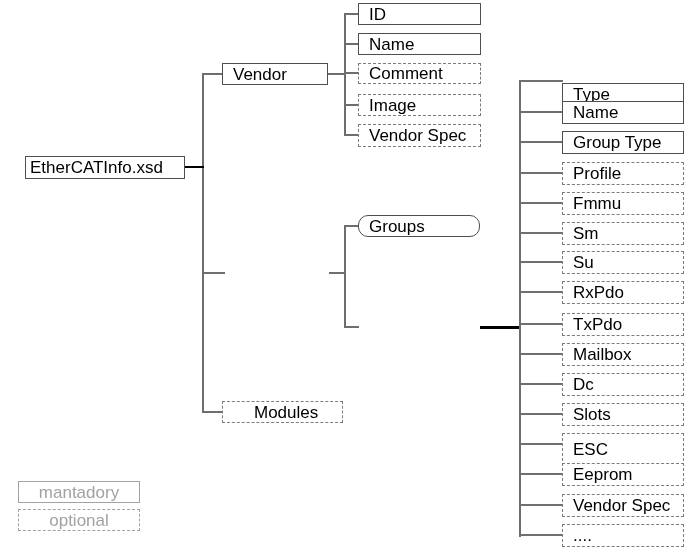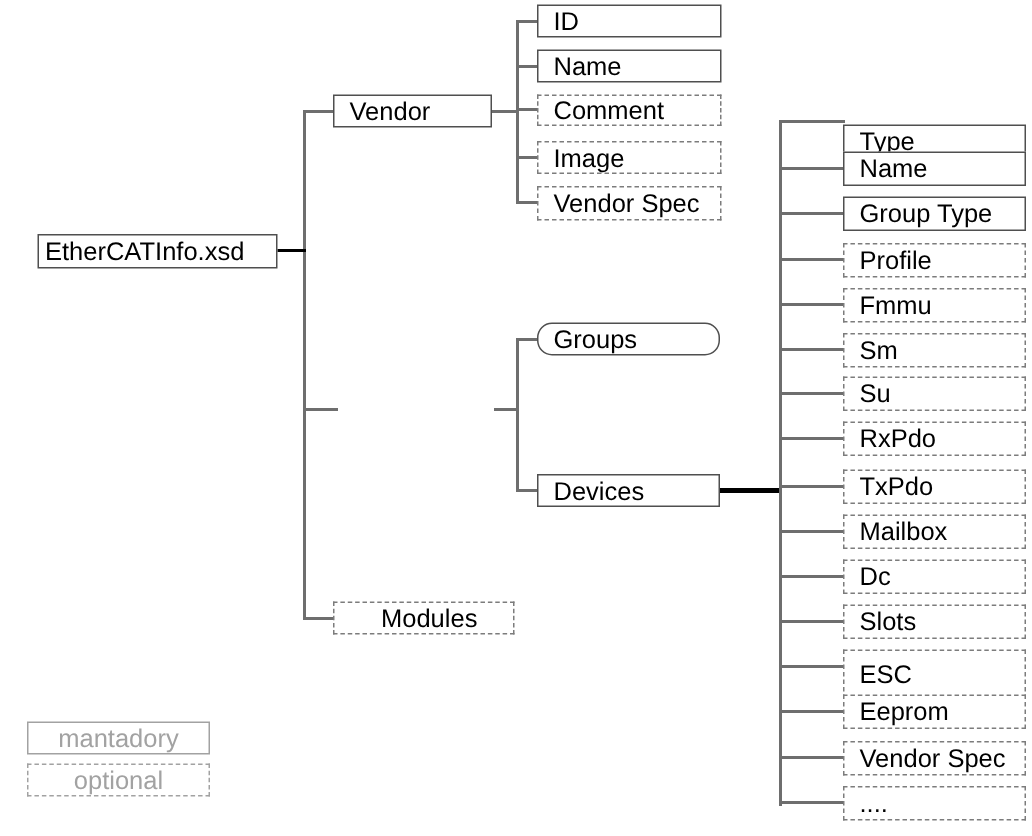--- a/index.html
+++ b/index.html
@@ -105,21 +105,20 @@
   <div class="node" style="left:222px; top:63px; width:106px; height:22px;">Vendor</div>
   <div class="node optional" style="left:222px; top:401px; width:121px; height:22px;padding-left:31px;">Modules</div>
 
   <div class="node" style="left:358px; top:3px; width:123px; height:22px;">ID</div>
   <div class="node" style="left:358px; top:33px; width:123px; height:22px;">Name</div>
   <div class="node optional" style="left:358px; top:63px; width:123px; height:21px;">Comment</div>
   <div class="node optional" style="left:358px; top:94px; width:123px; height:22px;">Image</div>
   <div class="node optional" style="left:358px; top:124px; width:123px; height:23px;">Vendor Spec</div>
 
   <div class="node" style="left:358px; top:215px; width:122px; height:22px;border-radius:10px;">Groups</div>
-  <div class="node" style="left:358px; top:316px; width:122px; height:22px;">Devices</div>
 
   <div class="node" style="left:562px; top:70px; width:122px; height:23px;margin-top:13px;">Type</div>
   <div class="node" style="left:562px; top:101px; width:122px; height:23px;">Name</div>
   <div class="node" style="left:562px; top:131px; width:122px; height:23px;">Group Type</div>
   <div class="node optional" style="left:562px; top:162px; width:122px; height:23px;text-align:center;">Profile</div>
   <div class="node optional" style="left:562px; top:192px; width:122px; height:23px;">Fmmu</div>
   <div class="node optional" style="left:562px; top:222px; width:122px; height:23px;">Sm</div>
   <div class="node optional" style="left:562px; top:251px; width:122px; height:23px;">Su</div>
   <div class="node optional" style="left:562px; top:281px; width:122px; height:23px;">RxPdo</div>
   <div class="node optional" style="left:562px; top:313px; width:122px; height:23px;">TxPdo</div>

